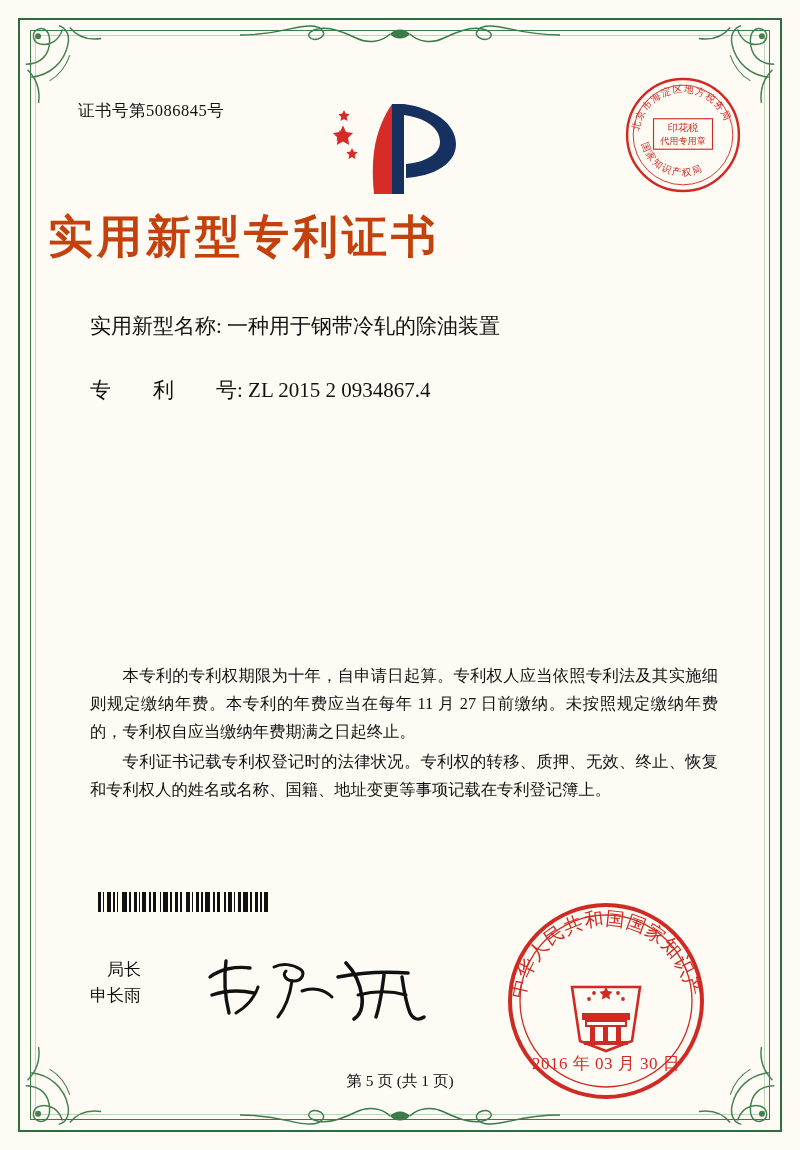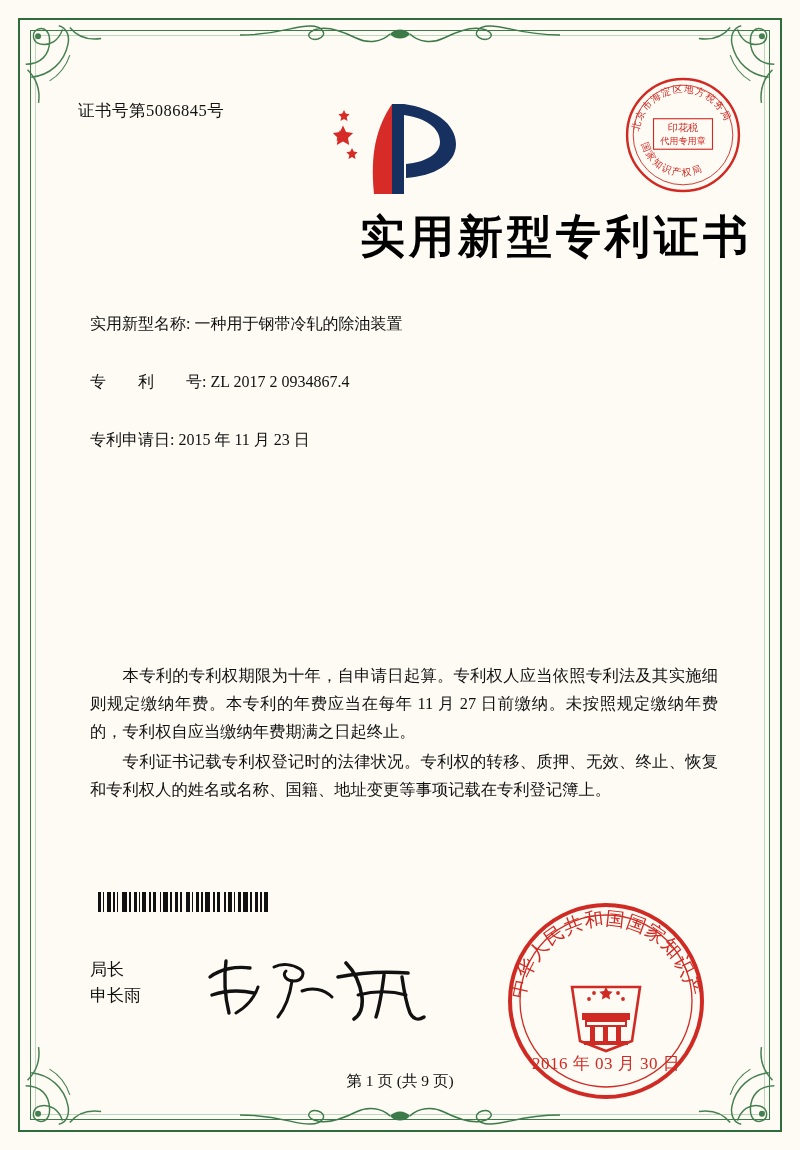--- a/index.html
+++ b/index.html
@@ -86,34 +86,34 @@
     position: absolute;
     right: 8px; top: 22px;
     width: 122px; height: 122px;
   }
   .stamp-tr svg { width:100%; height:100%; display:block; }
 
   h1.title {
     position: absolute;
     top: 155px; left: 0; right: 0;
     margin: 0;
-    text-align: right;
+    text-align: left;
     font-size: 45px;
     font-weight: bold;
     letter-spacing: 4px;
-    color: #000000;
+    color: #c2410c;
     font-family: "Liberation Serif", "DejaVu Serif", serif;
   }
 
   .fields {
     position: absolute;
     top: 262px; left: 42px; right: 30px;
   }
   .field {
-    font-size: 16px;
+    font-size: 21px;
     line-height: 1.2;
     margin-bottom: 39px;
     white-space: nowrap;
   }
   .field .lbl {
     display: inline-block;
     color: #111;
   }
   .field .val { color: #111; }
 
@@ -137,20 +137,21 @@
   }
   .barcode i { display:block; background:#111; height:100%; }
 
   
   .sig-block {
     position: absolute;
     left: 42px; top: 905px;
     font-size: 17px;
     line-height: 1.55;
     color: #111;
+    text-align: right;
   }
   .signature {
     position: absolute;
     left: 148px; top: 895px;
     width: 250px; height: 85px;
     color: #111;
   }
   .signature svg { width:100%; height:100%; display:block; }
 
   
@@ -281,25 +282,21 @@
 
     <h1 class="title">实用新型专利证书</h1>
 
     <div class="fields">
       <div class="field">
         <span class="lbl">实用新型名称:</span>
         <span class="val">一种用于钢带冷轧的除油装置</span>
       </div>
       <div class="field">
         <span class="lbl">专　　利　　号:</span>
-        <span class="val">ZL 2017 2 0934867.4</span>
-      </div>
-      <div class="field">
-        <span class="lbl">专利申请日:</span>
-        <span class="val">2015 年 11 月 23 日</span>
+        <span class="val">ZL 2015 2 0934867.4</span>
       </div>
     </div>
 
     <div class="body-text">
       <p>本专利的专利权期限为十年，自申请日起算。专利权人应当依照专利法及其实施细则规定缴纳年费。本专利的年费应当在每年 11 月 27 日前缴纳。未按照规定缴纳年费的，专利权自应当缴纳年费期满之日起终止。</p>
       <p>专利证书记载专利权登记时的法律状况。专利权的转移、质押、无效、终止、恢复和专利权人的姓名或名称、国籍、地址变更等事项记载在专利登记簿上。</p>
     </div>
 
     <div class="barcode">
       <i style="width:3px"></i>
@@ -413,16 +410,16 @@
           <rect x="-20" y="6" width="40" height="5" fill="none" stroke="#cf2b24" stroke-width="2"></rect>
           <rect x="-16" y="12" width="5" height="14" fill="#cf2b24"></rect>
           <rect x="-3" y="12" width="5" height="14" fill="#cf2b24"></rect>
           <rect x="10" y="12" width="5" height="14" fill="#cf2b24"></rect>
           <rect x="-22" y="26" width="44" height="4" fill="#cf2b24"></rect>
         </g>
       </svg>
     </div>
     <div class="stamp-date">2016 年 03 月 30 日</div>
 
-    <div class="page-num">第 1 页 (共 9 页)</div>
+    <div class="page-num">第 5 页 (共 1 页)</div>
 
   </div>
 </div>
 
 </body></html>

